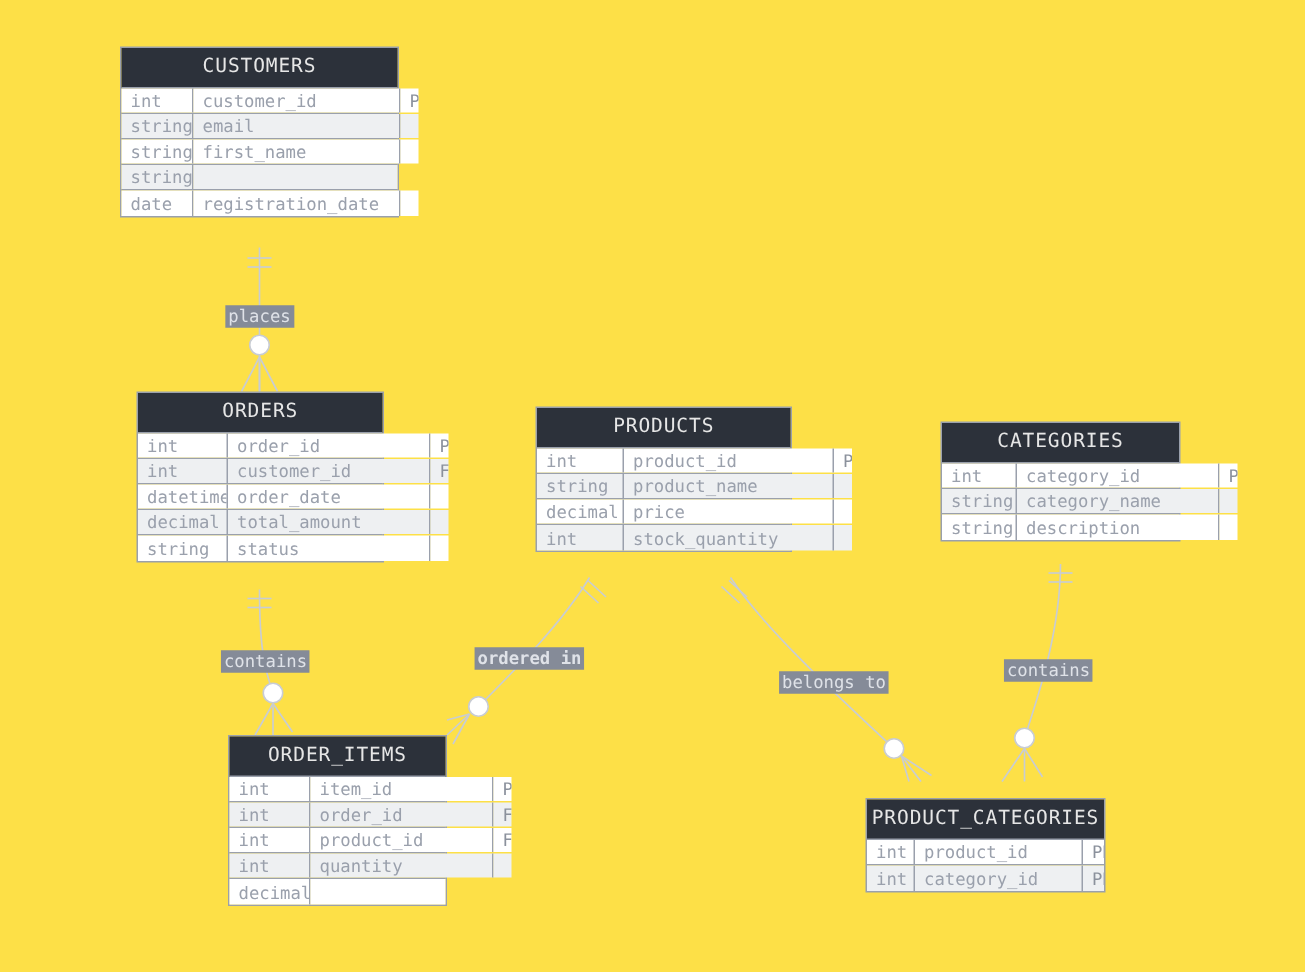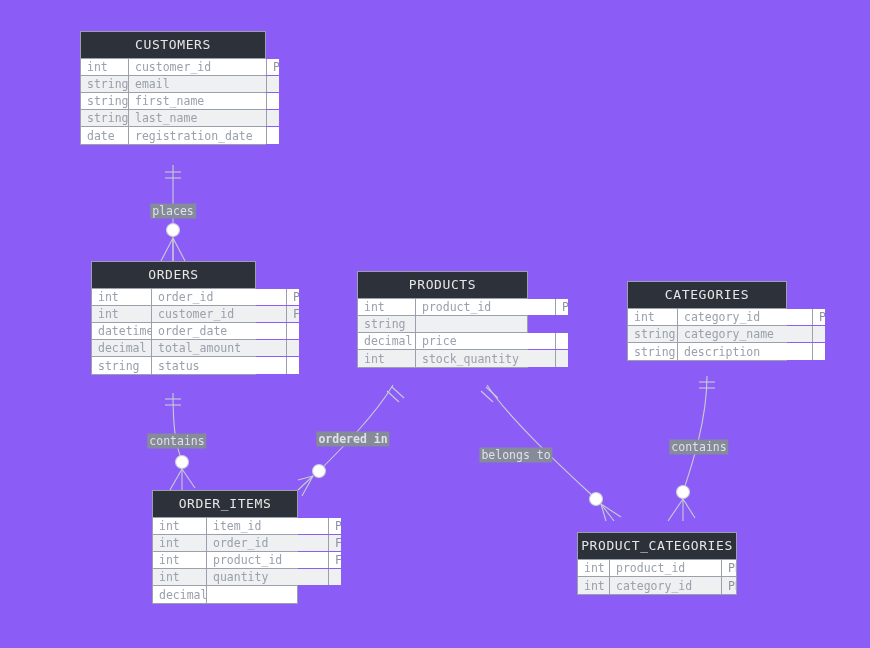--- a/index.html
+++ b/index.html
@@ -4,21 +4,21 @@
 <style>
   html, body {
     margin: 0;
     padding: 0;
     background: #282c34;
   }
   #canvas {
     position: relative;
     width: 870px;
     height: 648px;
-    background: #8b5cf6;
+    background: #fde047;
     overflow: hidden;
     font-family: "DejaVu Sans Mono", monospace;
   }
   #edges {
     position: absolute;
     left: 0;
     top: 0;
     width: 870px;
     height: 648px;
     pointer-events: none;
@@ -151,21 +151,20 @@
           <div class="cell c-name" style="width: 138px; flex: 0 0 138px;">email</div>
           <div class="cell c-key" style="flex: 1 1 auto;"></div>
         </div>
         <div class="attr-row odd">
           <div class="cell c-type" style="width: 48px; flex: 0 0 48px;">string</div>
           <div class="cell c-name" style="width: 138px; flex: 0 0 138px;">first_name</div>
           <div class="cell c-key" style="flex: 1 1 auto;"></div>
         </div>
         <div class="attr-row even">
           <div class="cell c-type" style="width: 48px; flex: 0 0 48px;">string</div>
-          <div class="cell c-name" style="width: 138px; flex: 0 0 138px;">last_name</div>
           <div class="cell c-key" style="flex: 1 1 auto;"></div>
         </div>
         <div class="attr-row odd">
           <div class="cell c-type" style="width: 48px; flex: 0 0 48px;">date</div>
           <div class="cell c-name" style="width: 138px; flex: 0 0 138px;">registration_date</div>
           <div class="cell c-key" style="flex: 1 1 auto;"></div>
         </div>
       </div>
       <div class="entity" style="left: 91px; top: 261px; width: 165px;">
         <div class="entity-title">ORDERS</div>
@@ -197,20 +196,21 @@
       </div>
       <div class="entity" style="left: 357px; top: 271px; width: 171px;">
         <div class="entity-title">PRODUCTS</div>
         <div class="attr-row odd">
           <div class="cell c-type" style="width: 58px; flex: 0 0 58px;">int</div>
           <div class="cell c-name" style="width: 140px; flex: 0 0 140px;">product_id</div>
           <div class="cell c-key" style="flex: 1 1 auto;">PK</div>
         </div>
         <div class="attr-row even">
           <div class="cell c-type" style="width: 58px; flex: 0 0 58px;">string</div>
+          <div class="cell c-name" style="width: 140px; flex: 0 0 140px;">product_name</div>
           <div class="cell c-key" style="flex: 1 1 auto;"></div>
         </div>
         <div class="attr-row odd">
           <div class="cell c-type" style="width: 58px; flex: 0 0 58px;">decimal</div>
           <div class="cell c-name" style="width: 140px; flex: 0 0 140px;">price</div>
           <div class="cell c-key" style="flex: 1 1 auto;"></div>
         </div>
         <div class="attr-row even">
           <div class="cell c-type" style="width: 58px; flex: 0 0 58px;">int</div>
           <div class="cell c-name" style="width: 140px; flex: 0 0 140px;">stock_quantity</div>
@@ -273,17 +273,17 @@
           <div class="cell c-type" style="width: 32px; flex: 0 0 32px;">int</div>
           <div class="cell c-name" style="width: 112px; flex: 0 0 112px;">category_id</div>
           <div class="cell c-key" style="flex: 1 1 auto;">PK,FK</div>
         </div>
       </div>
     </div>
   <div id="labels-layer">
       <div class="rel-label" style="left: 173px; top: 211px;">places</div>
       <div class="rel-label" style="left: 177px; top: 441px;">contains</div>
       <div class="rel-label" style="left: 353px; top: 439px; font-weight: bold;">ordered in</div>
-      <div class="rel-label" style="left: 516px; top: 455px;">belongs to</div>
+      <div class="rel-label" style="left: 556px; top: 455px;">belongs to</div>
       <div class="rel-label" style="left: 699px; top: 447px;">contains</div>
     </div>
 
 </div>
 
 </body></html>

